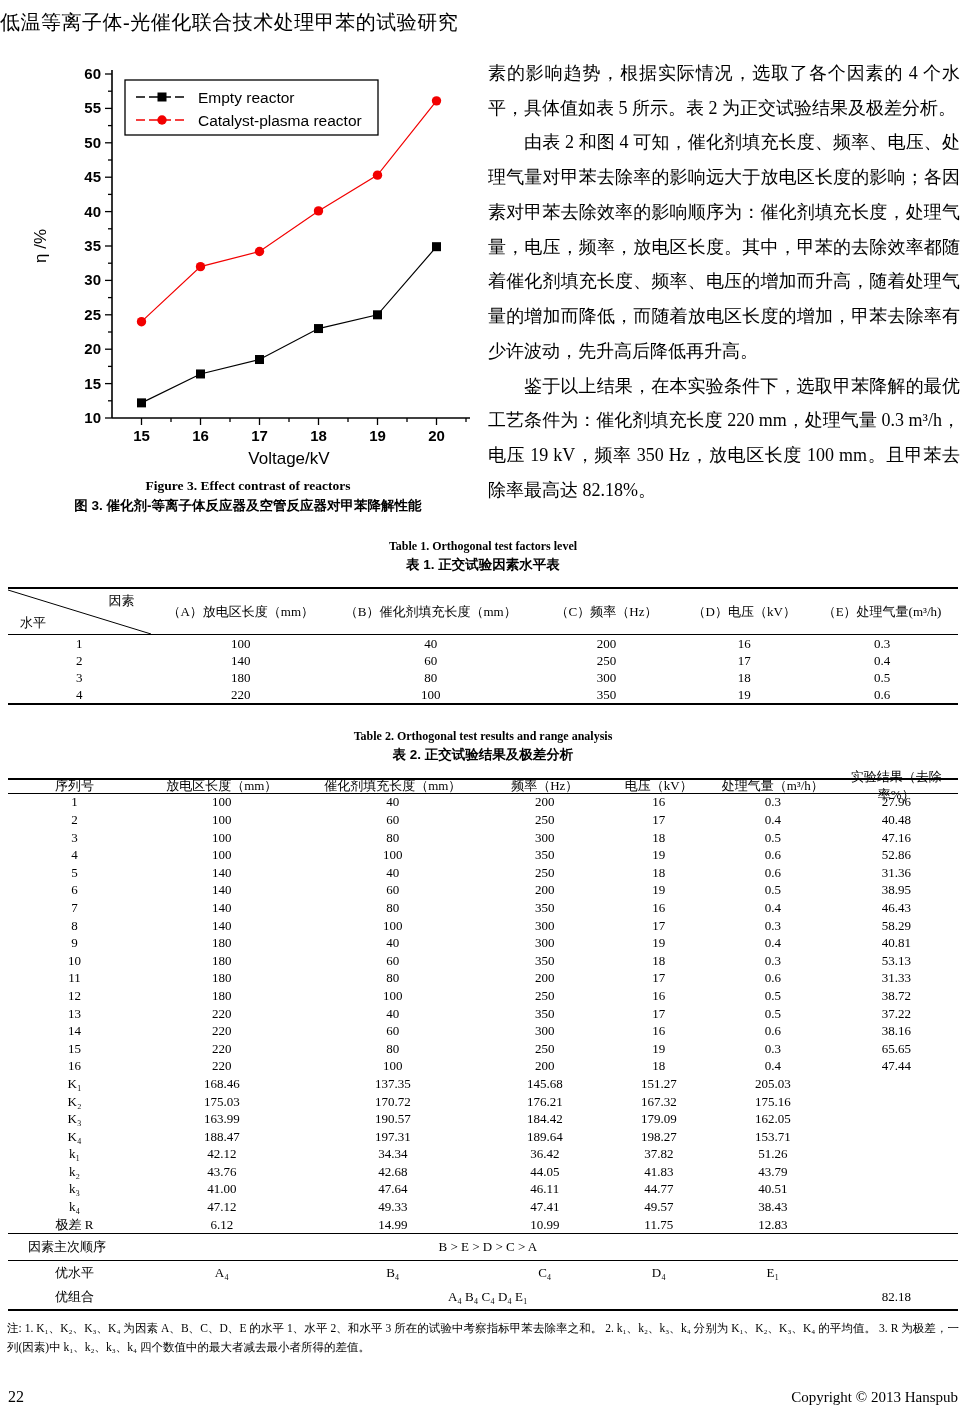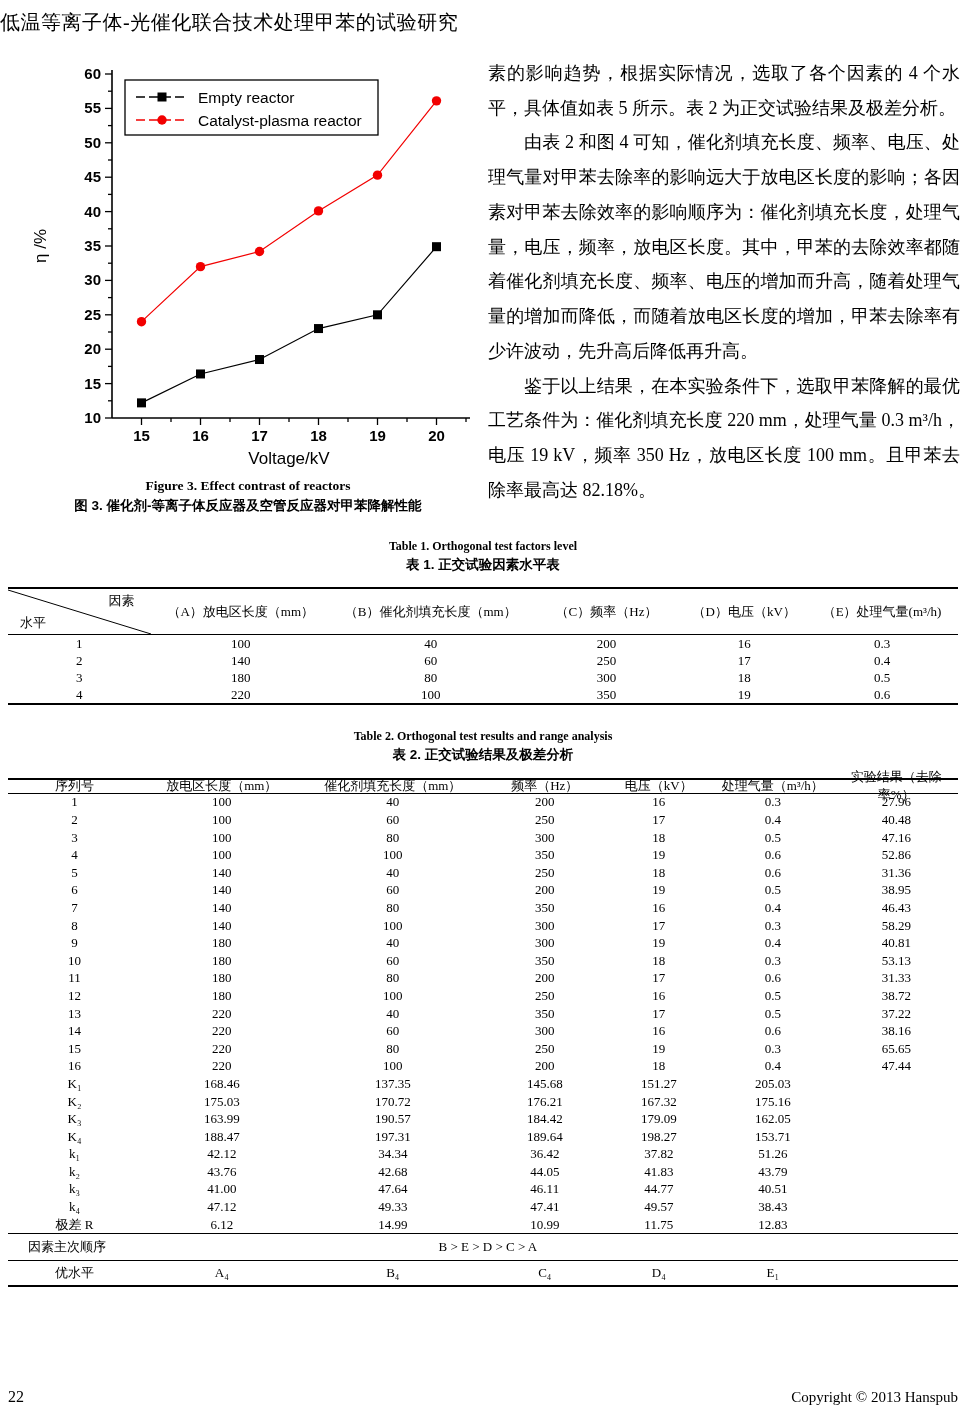--- a/index.html
+++ b/index.html
@@ -468,21 +468,27 @@
     </div>
     <div class="t-row t2-best" id="t2-best">
         <div class="t-cell c0">优水平</div>
         <div class="t-cell c1">A₄</div>
         <div class="t-cell c2">B₄</div>
         <div class="t-cell c3">C₄</div>
         <div class="t-cell c4">D₄</div>
         <div class="t-cell c5">E₁</div>
         <div class="t-cell c6"></div>
       </div>
-  </div>
-
+    <div class="t-row t2-combo">
+      <div class="t-cell c0">优组合</div>
+      <div class="t-cell combo-span">A₄ B₄ C₄ D₄ E₁</div>
+      <div class="t-cell c6">82.18</div>
+    </div>
+  </div>
+
+  <div class="note">注: 1. K₁、K₂、K₃、K₄ 为因素 A、B、C、D、E 的水平 1、水平 2、和水平 3 所在的试验中考察指标甲苯去除率之和。  2. k₁、k₂、k₃、k₄ 分别为 K₁、K₂、K₃、K₄ 的平均值。  3. R 为极差，一列(因素)中 k₁、k₂、k₃、k₄ 四个数值中的最大者减去最小者所得的差值。</div>
 
   <div class="doc-footer">
     <span class="page-num">22</span>
     <span class="copyright">Copyright © 2013 Hanspub</span>
   </div>
 
 </div>
 
 </body></html>

